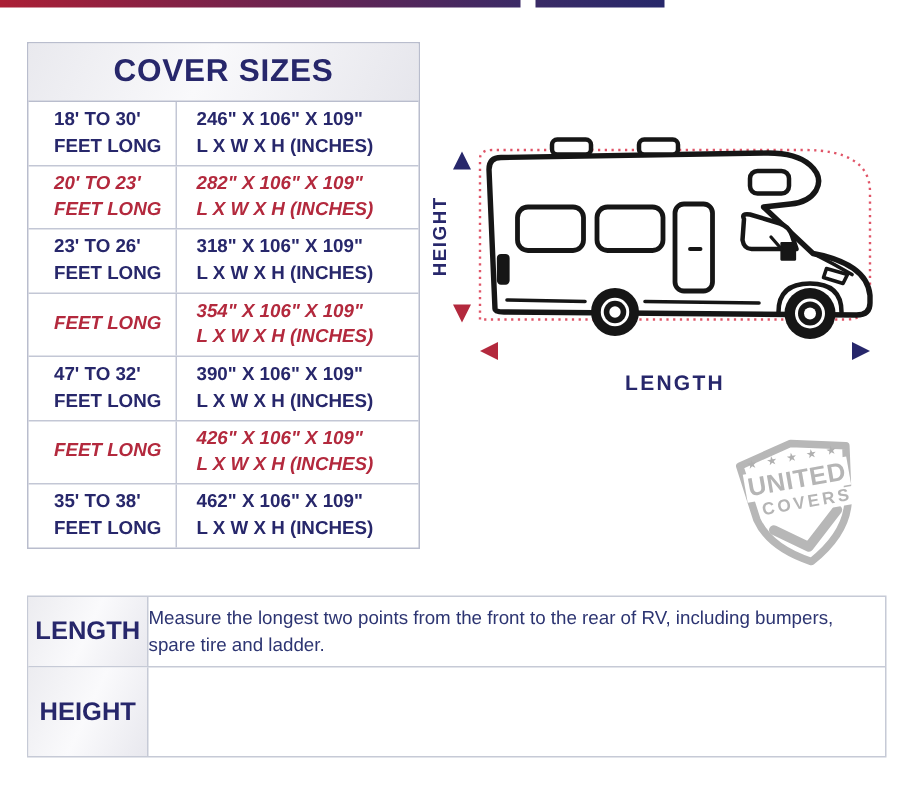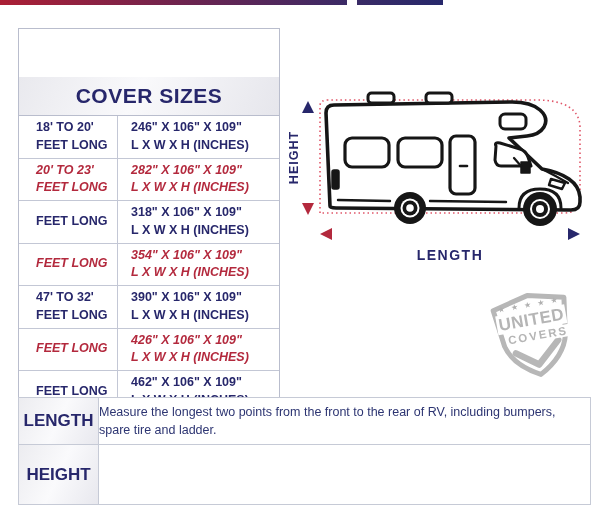--- a/index.html
+++ b/index.html
@@ -12,21 +12,21 @@
     background:linear-gradient(90deg,#ab1f35 0%,#6b2450 55%,#3b2a66 100%);}
   .topbar-b{position:absolute;left:357px;top:0;width:86px;height:5px;
     background:linear-gradient(90deg,#3a2b66 0%,#27286b 100%);}
 
   
   .size-table{position:absolute;left:18px;top:28px;width:262px;
     border:1.5px solid #b9bdcd;background:#fff;box-sizing:border-box;}
   .st-header{height:38px;display:flex;align-items:center;justify-content:center;
     background:linear-gradient(115deg,#e9e9ee 0%,#f9f9fb 45%,#e6e6ec 100%);
     border-bottom:1.5px solid #b9bdcd;
-    color:#27276b;font-weight:bold;font-size:21px;letter-spacing:.5px;margin-top:48px;}
+    color:#27276b;font-weight:bold;font-size:21px;letter-spacing:.5px;}
   .st-row{display:flex;height:41.5px;border-bottom:1.5px solid #c3c7d5;}
   .st-row:last-child{border-bottom:none;}
   .st-col1{width:99px;border-right:1.5px solid #c3c7d5;box-sizing:border-box;
     display:flex;flex-direction:column;justify-content:center;padding-left:17px;}
   .st-col2{flex:1;display:flex;flex-direction:column;justify-content:center;padding-left:13px;}
   .st-row div{font-size:12.5px;font-weight:bold;line-height:1.42;white-space:nowrap;}
   .accent-navy div{color:#27276b;}
   .accent-red div{color:#b3293d;font-style:italic;}
 
   
@@ -71,21 +71,21 @@
 <div class="canvas">
 
   <div class="topbar-a"></div>
   <div class="topbar-b"></div>
 
   <div class="size-table">
     <div class="st-header">COVER SIZES</div>
 
     <div class="st-row accent-navy">
       <div class="st-col1">
-        <div>18' TO 20'</div>
+        <div>18' TO 30'</div>
         <div>FEET LONG</div>
       </div>
       <div class="st-col2">
         <div>246" X 106" X 109"</div>
         <div>L X W X H (INCHES)</div>
       </div>
     </div>
 
     <div class="st-row accent-red">
       <div class="st-col1">
@@ -93,20 +93,21 @@
         <div>FEET LONG</div>
       </div>
       <div class="st-col2">
         <div>282" X 106" X 109"</div>
         <div>L X W X H (INCHES)</div>
       </div>
     </div>
 
     <div class="st-row accent-navy">
       <div class="st-col1">
+        <div>23' TO 26'</div>
         <div>FEET LONG</div>
       </div>
       <div class="st-col2">
         <div>318" X 106" X 109"</div>
         <div>L X W X H (INCHES)</div>
       </div>
     </div>
 
     <div class="st-row accent-red">
       <div class="st-col1">
@@ -134,20 +135,21 @@
         <div>FEET LONG</div>
       </div>
       <div class="st-col2">
         <div>426" X 106" X 109"</div>
         <div>L X W X H (INCHES)</div>
       </div>
     </div>
 
     <div class="st-row accent-navy">
       <div class="st-col1">
+        <div>35' TO 38'</div>
         <div>FEET LONG</div>
       </div>
       <div class="st-col2">
         <div>462" X 106" X 109"</div>
         <div>L X W X H (INCHES)</div>
       </div>
     </div>
   </div>
 
   <div class="diagram">

